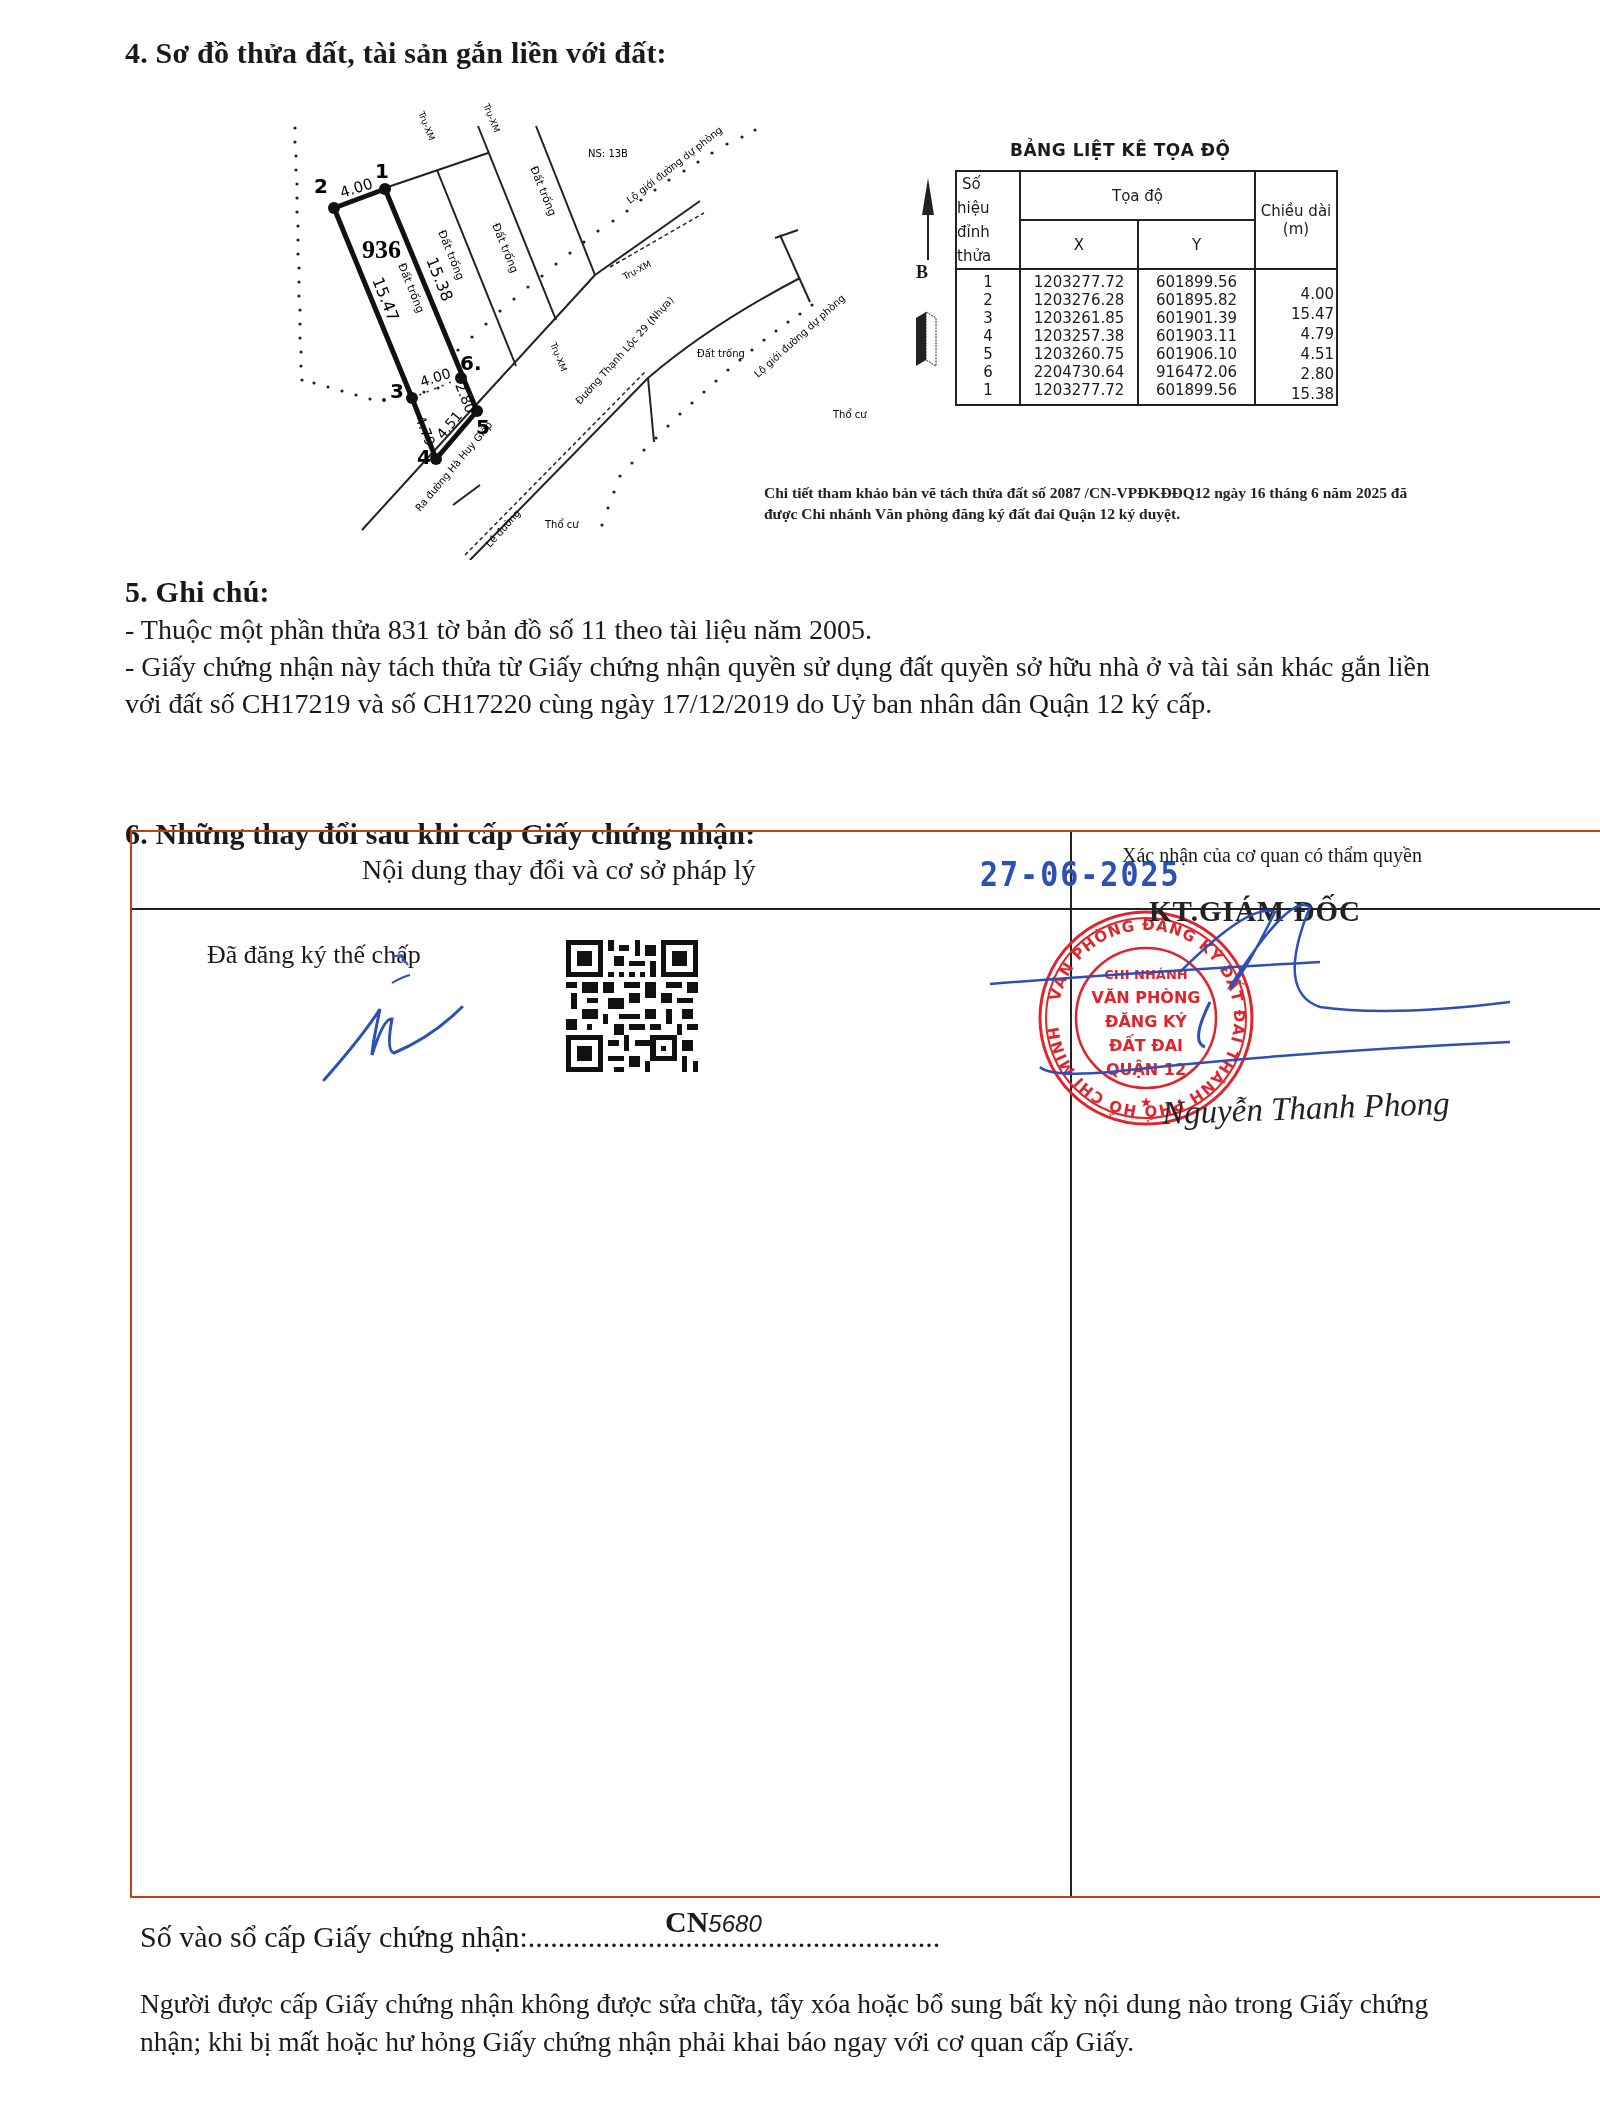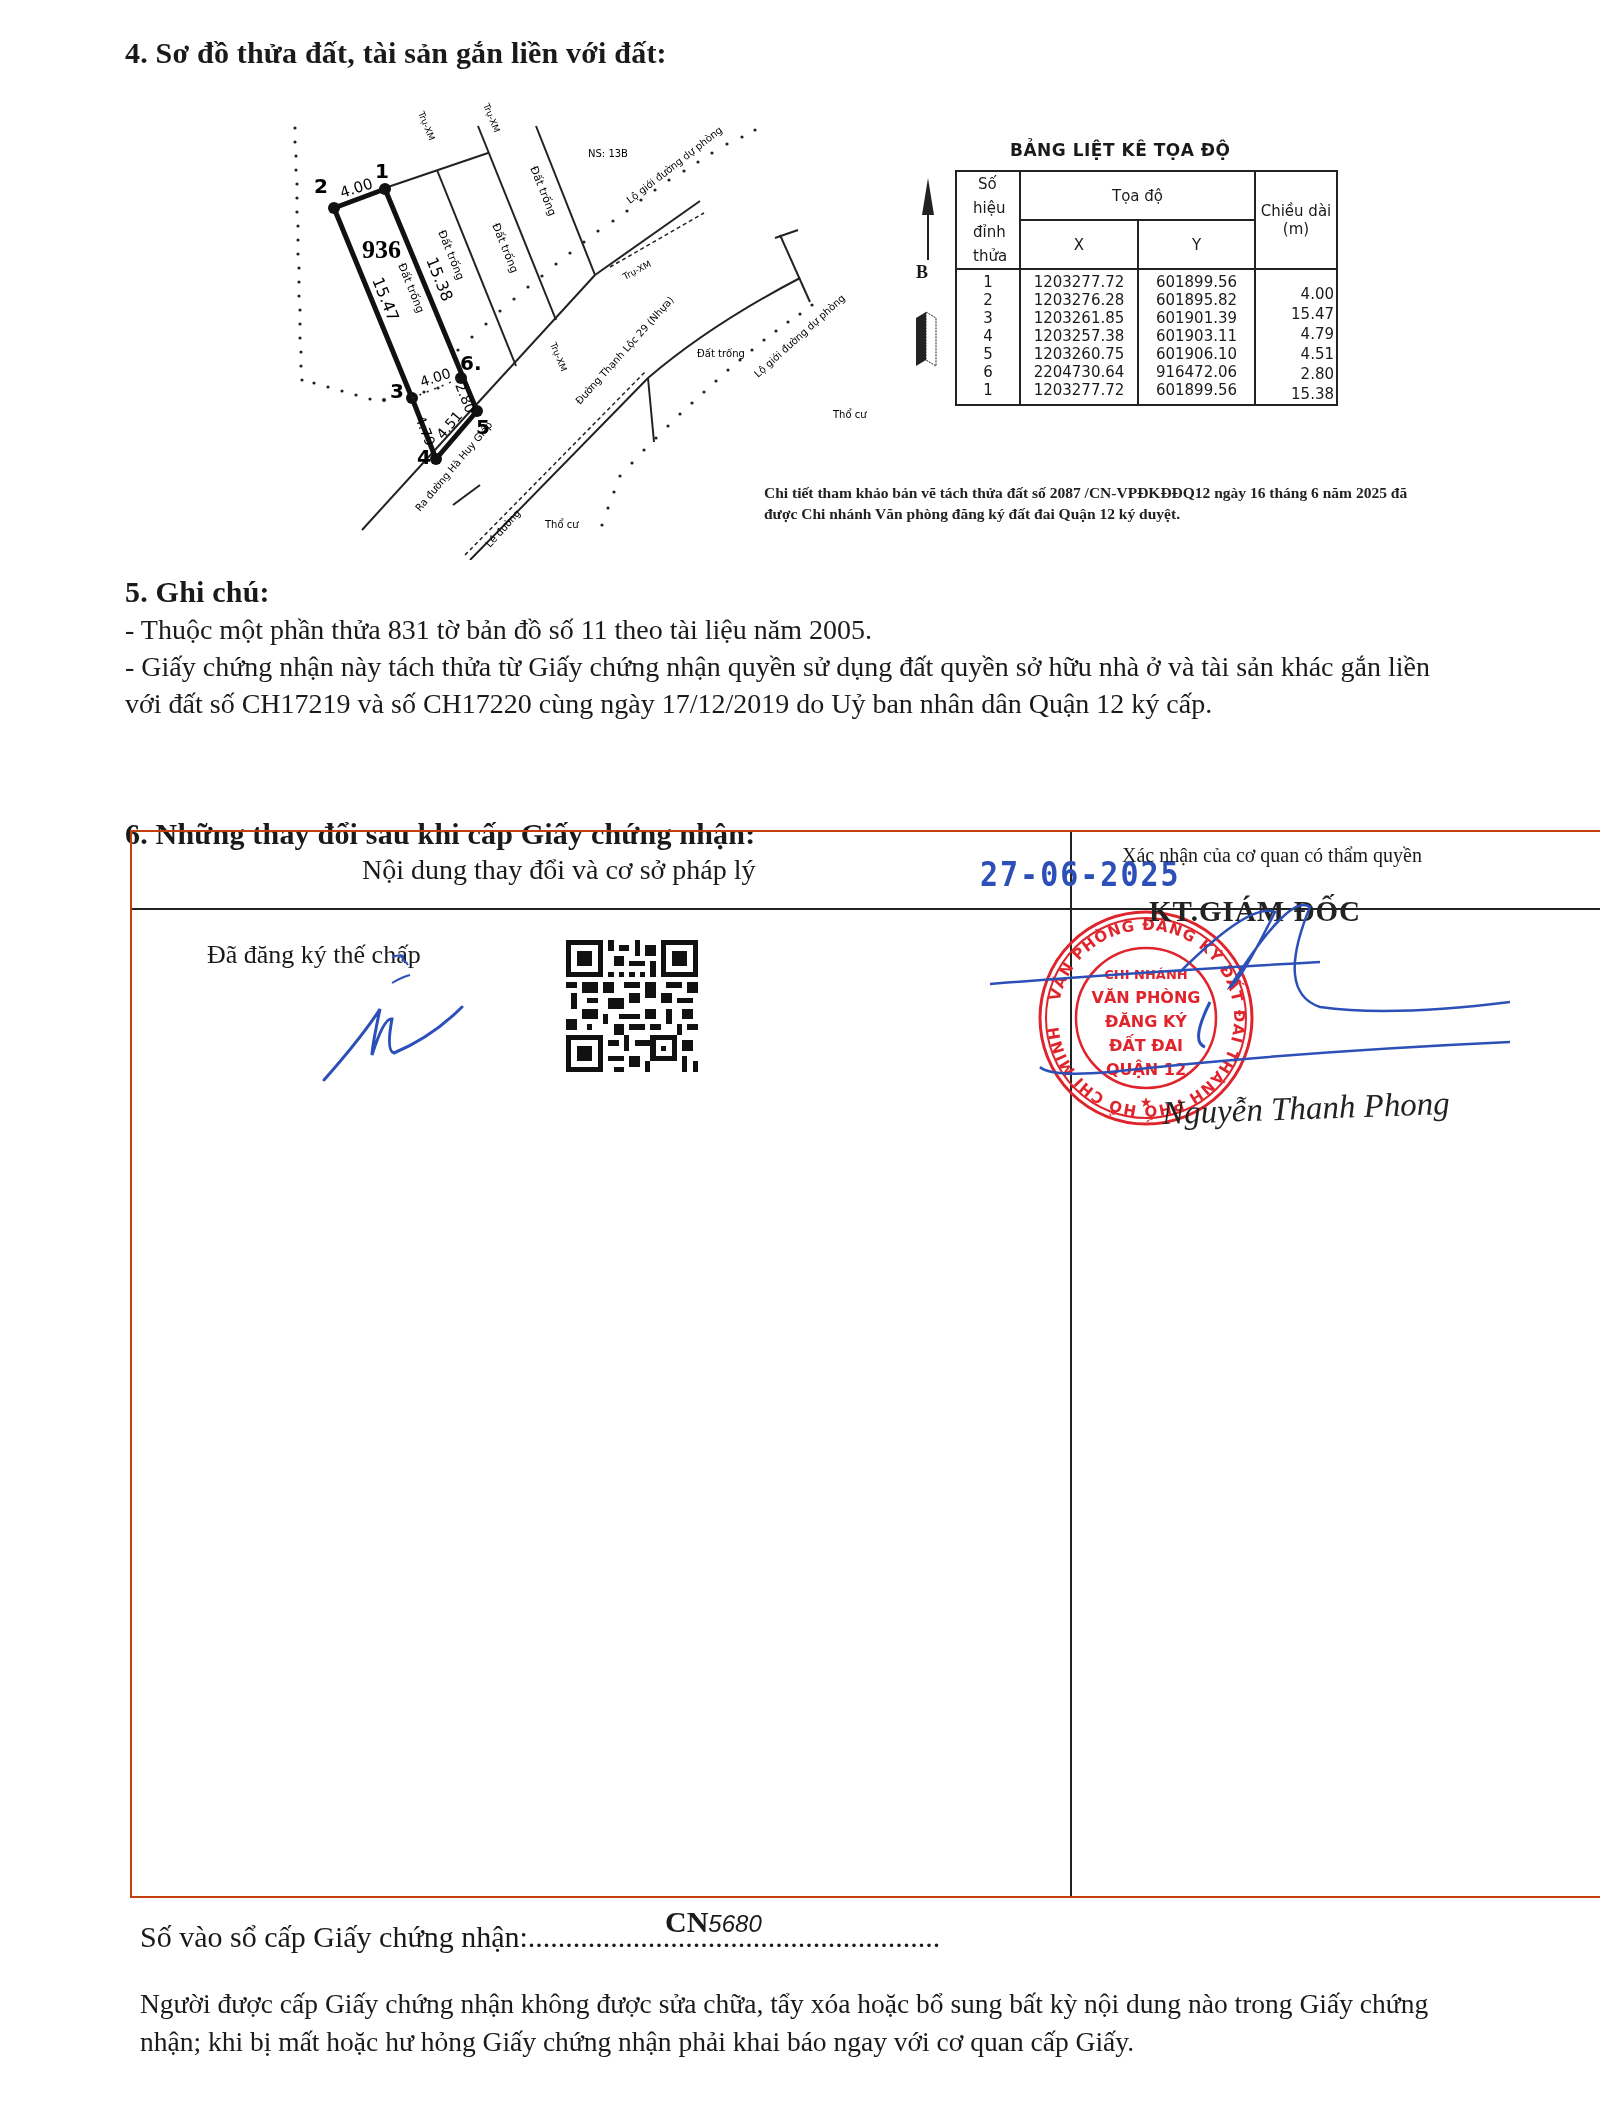--- a/index.html
+++ b/index.html
@@ -208,21 +208,21 @@
 <div class="abs coord-title" style="left:1010px; top:140px; width:300px;">BẢNG LIỆT KÊ TỌA ĐỘ</div>
 <table class="coord abs" style="left:955px; top:170px; width:383px;">
   <colgroup>
       <col style="width:64px">
       <col style="width:118px">
       <col style="width:117px">
       <col style="width:82px">
     </colgroup>
   <thead>
     <tr>
-      <th rowspan="2" style="text-align:left; padding-left:16px; line-height:24px;">
+      <th rowspan="2" style="text-align:left; padding-left:0; line-height:24px;">
         <span style="padding-left:5px">Số hiệu</span><br>
         <span>đỉnh thửa</span>
       </th>
       <th colspan="2" style="height:28px;">Tọa độ</th>
       <th rowspan="2">
         <span>Chiều dài</span><br>
         <span>(m)</span>
       </th>
     </tr>
     <tr>

